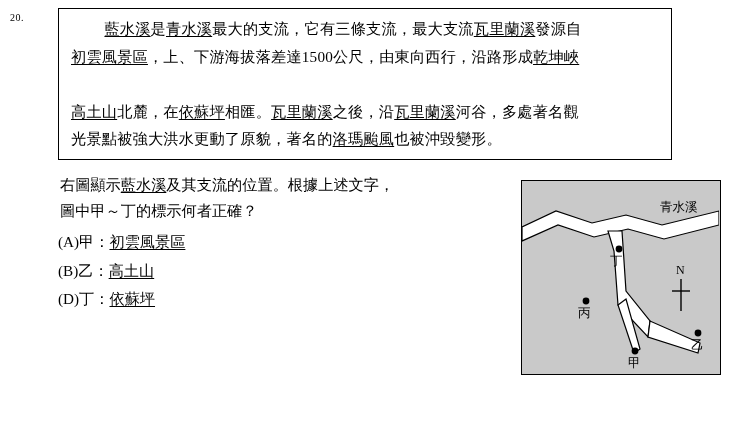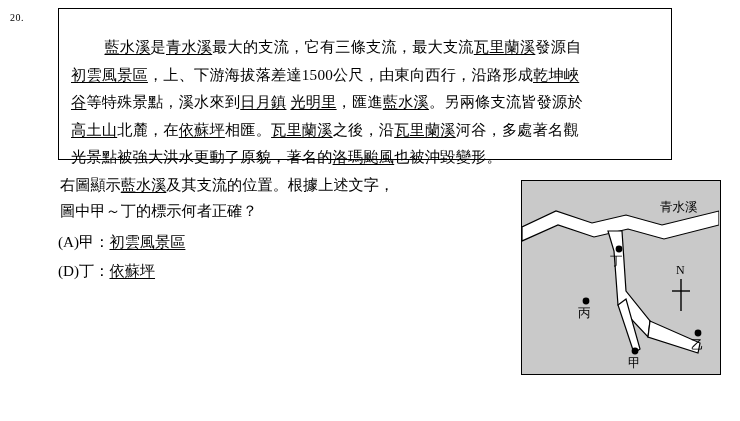--- a/index.html
+++ b/index.html
@@ -29,21 +29,21 @@
     letter-spacing: 0.5px;
   }
   .passage-box {
     position: absolute;
     left: 58px;
     top: 8px;
     width: 614px;
     height: 152px;
     border: 1.5px solid #000;
     box-sizing: border-box;
-    padding: 24px 10px 6px 12px;
+    padding: 6px 10px 6px 12px;
   }
   .passage-text {
     font-family: "Liberation Serif", serif;
     font-size: 15.2px;
     line-height: 27.5px;
     text-align: justify;
     text-justify: inter-ideograph;
     letter-spacing: 0.2px;
   }
   .passage-text .indent {
@@ -113,33 +113,34 @@
 <body>
 
 <div class="page">
 
   <div class="qnum">20.</div>
 
   <div class="passage-box">
     <div class="passage-text">
       <span class="indent"></span><span><span class="u">藍水溪</span>是<span class="u">青水溪</span>最大的支流，它有三條支流，最大支流<span class="u">瓦里蘭溪</span>發源自</span><br>
       <span><span class="u">初雲風景區</span>，上、下游海拔落差達1500公尺，由東向西行，沿路形成<span class="u">乾坤峽</span></span><br>
-      <span><span class="u">谷</span>等特殊景點，溪水來到<span class="u">日月鎮</span> <span class="u">光明里</span>，匯進<span class="u">藍水溪</span>。另兩條支流皆發源於</span><br>
+      <br>
       <span><span class="u">高土山</span>北麓，在<span class="u">依蘇坪</span>相匯。<span class="u">瓦里蘭溪</span>之後，沿<span class="u">瓦里蘭溪</span>河谷，多處著名觀</span><br>
       <span>光景點被強大洪水更動了原貌，著名的<span class="u">洛瑪颱風</span>也被沖毀變形。</span>
     </div>
   </div>
 
   <div class="prompt">
     <div>右圖顯示<span class="u">藍水溪</span>及其支流的位置。根據上述文字，</div>
     <div>圖中甲～丁的標示何者正確？</div>
   </div>
 
   <div class="options">
     <div><span>(A)</span><span>甲：</span><span class="u">初雲風景區</span></div>
+    <div><span>(B)</span><span>乙：</span><span class="u">高土山</span></div>
     <div><span>(D)</span><span>丁：</span><span class="u">依蘇坪</span></div>
   </div>
 
   <div class="map-wrap">
     <div class="map-frame">
       <svg width="197" height="192" viewBox="0 0 197 192">
         <rect x="0" y="0" width="197" height="192" fill="#c9c9c9"></rect>
 
         <path d="M0,46 L34,30 L70,42 L104,34 L140,44 L197,30 L197,44 L142,58 L106,48 L72,56 L36,44 L0,60 Z" fill="#ffffff" stroke="#000" stroke-width="1.2"></path>
 

